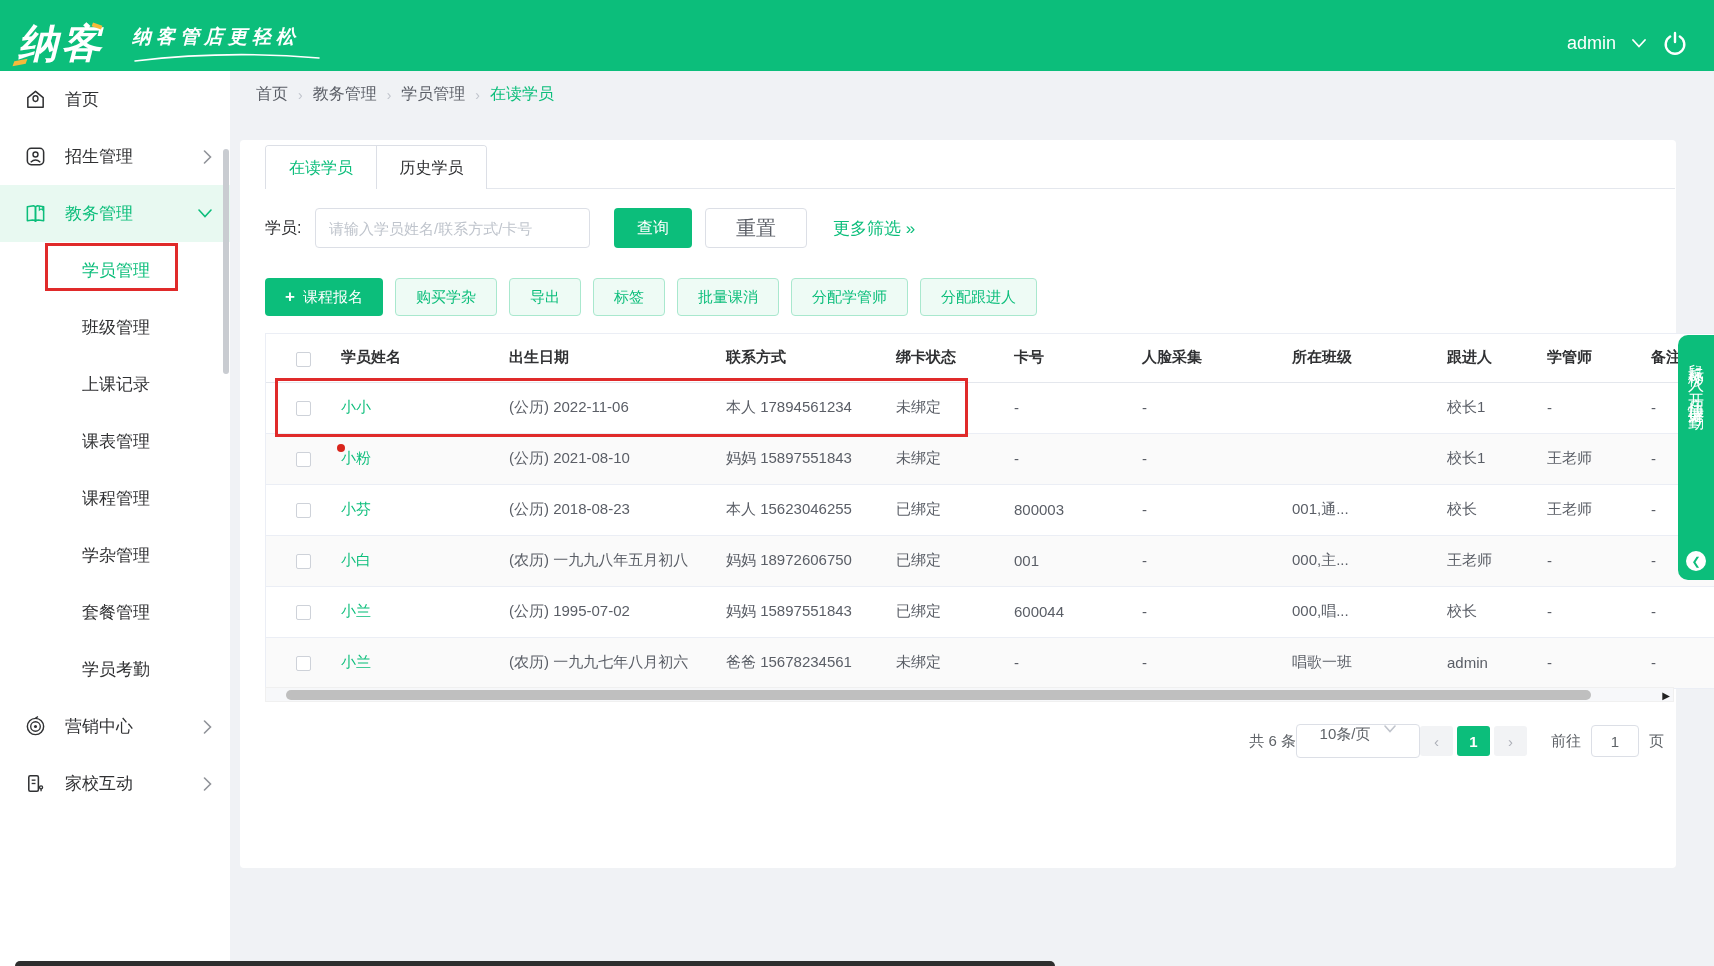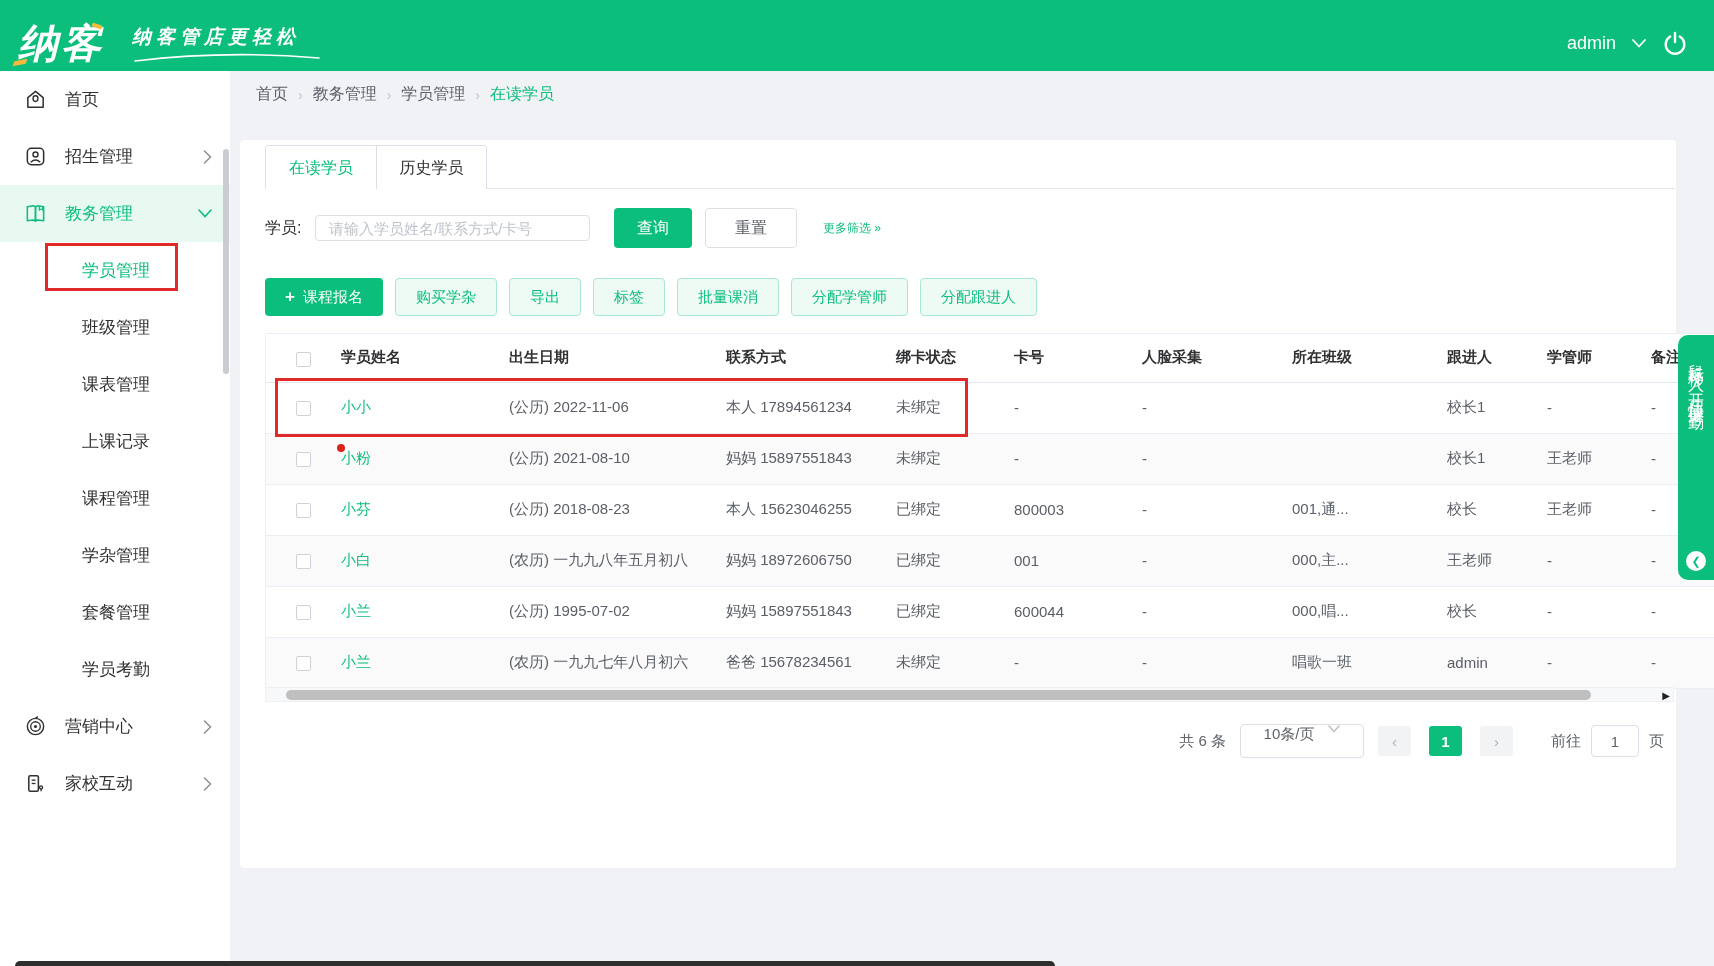--- a/index.html
+++ b/index.html
@@ -41,25 +41,25 @@
   
   .tabs-row { position:absolute; top:5px; left:25px; right:1px; height:44px; border-bottom:1px solid #E4E7ED; }
   .tab-box { display:flex; width:222px; height:44px; border:1px solid #DCDFE6; border-bottom:none; border-radius:4px 4px 0 0; overflow:hidden; background:#fff; }
   .tab { width:111px; line-height:43px; text-align:center; font-size:16px; color:#303133; cursor:pointer; background:#fff; height:45px; }
   .tab.active { color:#0CBE7B; }
   .tab + .tab { border-left:1px solid #DCDFE6; }
 
   
   .filter-row { position:absolute; top:68px; left:25px; height:40px; display:flex; align-items:center; }
   .filter-label { font-size:16px; color:#303133; width:50px; }
-  .filter-input { width:275px; height:26px; border:1px solid #DCDFE6; border-radius:4px; padding:0 13px; font-size:15px; color:#606266; outline:none; font-family:inherit; }
+  .filter-input { width:275px; height:40px; border:1px solid #DCDFE6; border-radius:4px; padding:0 13px; font-size:15px; color:#606266; outline:none; font-family:inherit; }
   .filter-input::placeholder { color:#BFC4CC; }
   .btn-search { margin-left:24px; width:78px; height:40px; background:#0CBE7B; color:#fff; border:none; border-radius:4px; font-size:16px; cursor:pointer; font-family:inherit; }
-  .btn-reset { margin-left:13px; width:92px; height:40px; background:#fff; color:#5A5E66; border:1px solid #DCDFE6; border-radius:4px; font-size:16px; cursor:pointer; font-family:inherit; }
-  .more-filter { margin-left:26px; font-size:12px; color:#0CBE7B; cursor:pointer; }
+  .btn-reset { margin-left:13px; width:102px; height:40px; background:#fff; color:#5A5E66; border:1px solid #DCDFE6; border-radius:4px; font-size:20px; cursor:pointer; font-family:inherit; }
+  .more-filter { margin-left:26px; font-size:17px; color:#0CBE7B; cursor:pointer; }
 
   
   .actions-row { position:absolute; top:138px; left:25px; display:flex; gap:12px; }
   .btn-primary { height:38px; padding:0 20px; background:#0CBE7B; color:#fff; border:none; border-radius:4px; font-size:15px; cursor:pointer; display:flex; align-items:center; gap:8px; font-family:inherit; }
   .btn-plain { height:38px; padding:0 20px; background:#EEFBF5; color:#0CBE7B; border:1px solid #A9E8CE; border-radius:4px; font-size:15px; cursor:pointer; font-family:inherit; }
   .plus { font-size:17px; font-weight:bold; }
 
   
   .table-wrap { position:absolute; top:193px; left:25px; width:1562px; overflow:hidden; border:1px solid #EBEEF5; border-bottom:none; }
   table { table-layout:fixed; width:1465px; border-collapse:collapse; font-size:15px; }
@@ -69,21 +69,21 @@
   .c-check { text-align:center; }
   .checkbox { display:inline-block; width:15px; height:15px; border:1px solid #CED2D9; border-radius:2px; background:#fff; vertical-align:middle; cursor:pointer; }
   .name-link { color:#0CBE7B; text-decoration:none; cursor:pointer; }
 
   
   .hscroll { position:absolute; top:547px; left:25px; width:1409px; height:15px; background:#F7F8FA; border:1px solid #F0F0F0; }
   .hthumb { position:absolute; left:20px; top:2px; width:1305px; height:10px; background:#BFBFBF; border-radius:5px; cursor:pointer; }
   .harrow { position:absolute; right:3px; top:2px; font-size:10px; color:#222; cursor:pointer; }
 
   
-  .pagi { position:absolute; top:584px; left:25px; right:12px; display:flex; justify-content:flex-end; align-items:center; gap:14px; font-size:15px; color:#5F6368; }
+  .pagi { position:absolute; top:584px; left:25px; right:12px; display:flex; justify-content:flex-end; align-items:center; font-size:15px; color:#5F6368; }
   .page-select { width:124px; height:34px; border:1px solid #DCDFE6; border-radius:4px; display:flex; align-items:flex-start; justify-content:center; gap:14px; cursor:pointer; color:#5F6368; }
   .pg-btn { width:33px; height:30px; background:#F2F3F5; border:none; border-radius:3px; color:#ADB0B8; font-size:15px; cursor:pointer; font-family:inherit; }
   .pg-cur { width:33px; height:30px; background:#0CBE7B; border:none; border-radius:3px; color:#fff; font-size:15px; font-weight:bold; cursor:pointer; font-family:inherit; margin:0 4px; }
   .goto { display:flex; align-items:center; gap:10px; margin-left:24px; }
   .goto-input { width:48px; height:32px; border:1px solid #DCDFE6; border-radius:4px; text-align:center; font-size:15px; color:#5F6368; outline:none; font-family:inherit; }
 
   
   .float-tab { position:absolute; right:0; top:335px; width:36px; height:245px; background:#0CBE7B; border-radius:10px 0 0 10px;
                display:flex; flex-direction:column; align-items:center; padding:16px 0 9px; color:#fff; z-index:20; cursor:pointer; }
   .v-text { writing-mode:vertical-rl; font-size:16px; letter-spacing:4px; line-height:1; }
@@ -165,24 +165,24 @@
         </svg>
     </div>
 
     <div class="sub-item current">
         <span>学员管理</span>
       </div>
     <div class="sub-item">
         <span>班级管理</span>
       </div>
     <div class="sub-item">
+        <span>上课记录</span>
+      </div>
+    <div class="sub-item">
         <span>课表管理</span>
-      </div>
-    <div class="sub-item">
-        <span>上课记录</span>
       </div>
     <div class="sub-item">
         <span>课程管理</span>
       </div>
     <div class="sub-item">
         <span>学杂管理</span>
       </div>
     <div class="sub-item">
         <span>套餐管理</span>
       </div>

